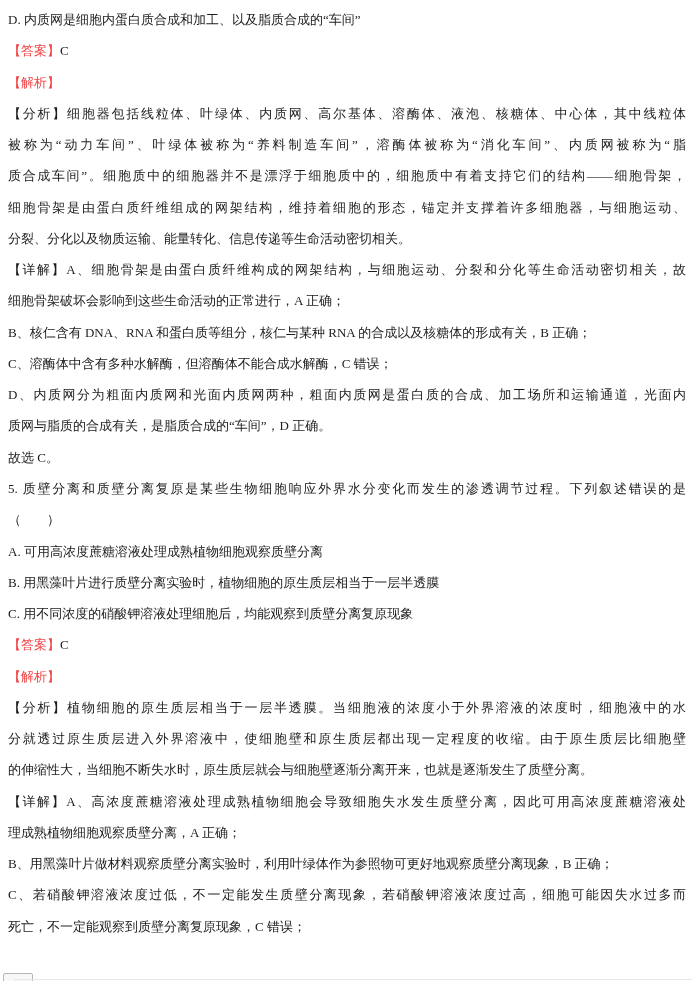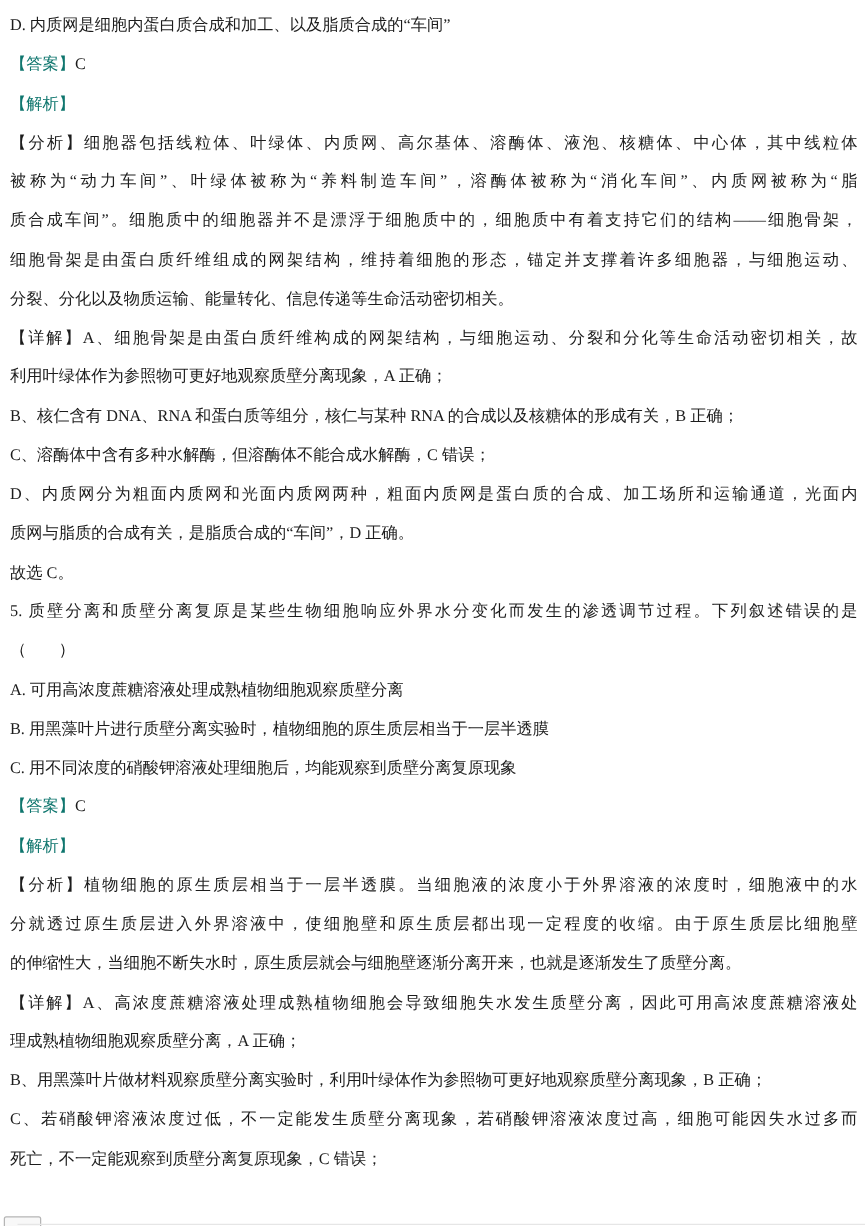--- a/index.html
+++ b/index.html
@@ -25,21 +25,21 @@
     color: #1c1c1c;
     white-space: nowrap;
     overflow: hidden;
   }
   .ln.fill {
     white-space: normal;
     text-align: justify;
     text-align-last: justify;
   }
   .lbl {
-    color: #0f766e;
+    color: #ef4444;
   }
   .corner-box {
     position: absolute;
     left: 3px;
     top: 973px;
     width: 28px;
     height: 14px;
     background: #f8f8f8;
     border: 1px solid #b5b5b5;
     border-radius: 2px;
@@ -59,21 +59,21 @@
 <div class="doc">
   <div class="ln"><span class="lbl"></span><span>D. 内质网是细胞内蛋白质合成和加工、以及脂质合成的“车间”</span></div>
   <div class="ln"><span class="lbl">【答案】</span><span>C</span></div>
   <div class="ln"><span class="lbl">【解析】</span><span></span></div>
   <div class="ln fill"><span>【分析】细胞器包括线粒体、叶绿体、内质网、高尔基体、溶酶体、液泡、核糖体、中心体，其中线粒体</span></div>
   <div class="ln fill"><span>被称为“动力车间”、叶绿体被称为“养料制造车间”，溶酶体被称为“消化车间”、内质网被称为“脂</span></div>
   <div class="ln fill"><span>质合成车间”。细胞质中的细胞器并不是漂浮于细胞质中的，细胞质中有着支持它们的结构——细胞骨架，</span></div>
   <div class="ln fill"><span>细胞骨架是由蛋白质纤维组成的网架结构，维持着细胞的形态，锚定并支撑着许多细胞器，与细胞运动、</span></div>
   <div class="ln"><span>分裂、分化以及物质运输、能量转化、信息传递等生命活动密切相关。</span></div>
   <div class="ln fill"><span>【详解】A、细胞骨架是由蛋白质纤维构成的网架结构，与细胞运动、分裂和分化等生命活动密切相关，故</span></div>
-  <div class="ln"><span>利用叶绿体作为参照物可更好地观察质壁分离现象，A 正确；</span></div>
+  <div class="ln"><span>细胞骨架破坏会影响到这些生命活动的正常进行，A 正确；</span></div>
   <div class="ln"><span>B、核仁含有 DNA、RNA 和蛋白质等组分，核仁与某种 RNA 的合成以及核糖体的形成有关，B 正确；</span></div>
   <div class="ln"><span>C、溶酶体中含有多种水解酶，但溶酶体不能合成水解酶，C 错误；</span></div>
   <div class="ln fill"><span>D、内质网分为粗面内质网和光面内质网两种，粗面内质网是蛋白质的合成、加工场所和运输通道，光面内</span></div>
   <div class="ln"><span>质网与脂质的合成有关，是脂质合成的“车间”，D 正确。</span></div>
   <div class="ln"><span>故选 C。</span></div>
   <div class="ln fill"><span>5. 质壁分离和质壁分离复原是某些生物细胞响应外界水分变化而发生的渗透调节过程。下列叙述错误的是</span></div>
   <div class="ln"><span>（　　）</span></div>
   <div class="ln"><span>A. 可用高浓度蔗糖溶液处理成熟植物细胞观察质壁分离</span></div>
   <div class="ln"><span>B. 用黑藻叶片进行质壁分离实验时，植物细胞的原生质层相当于一层半透膜</span></div>
   <div class="ln"><span>C. 用不同浓度的硝酸钾溶液处理细胞后，均能观察到质壁分离复原现象</span></div>

